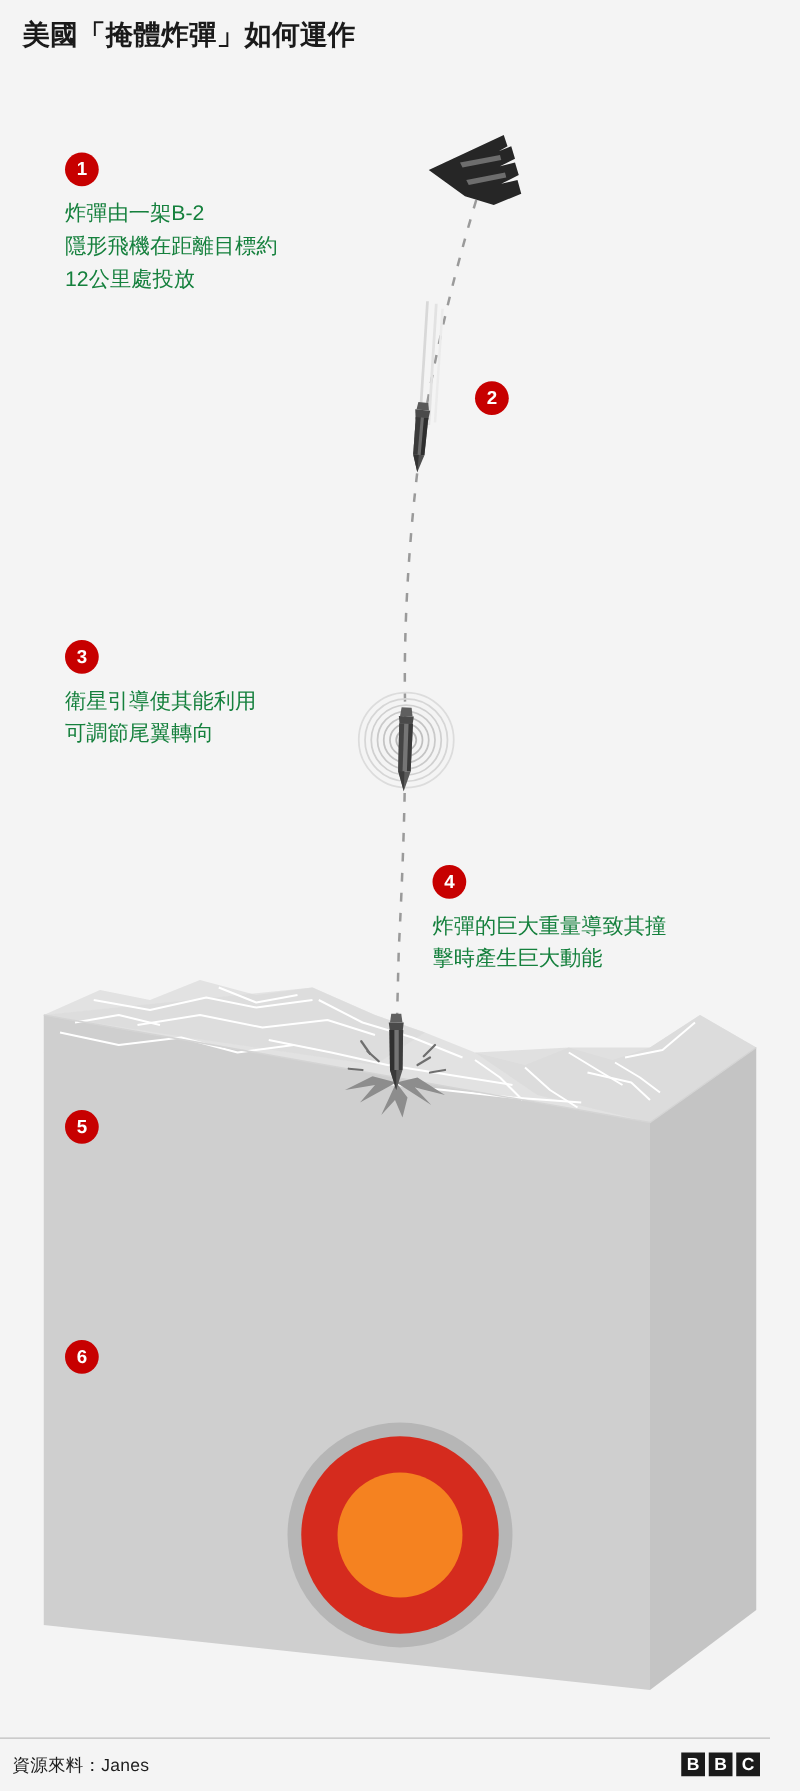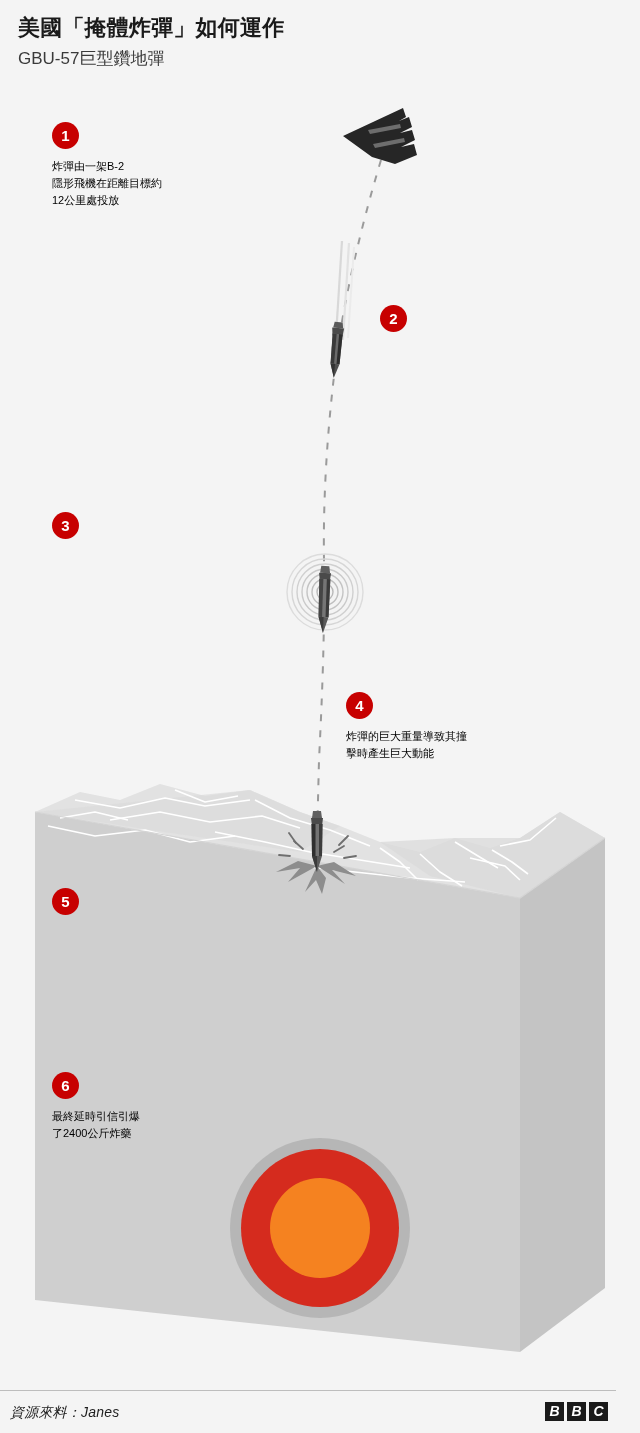--- a/index.html
+++ b/index.html
@@ -64,23 +64,23 @@
     background: #c70000;
     color: #ffffff;
     font-size: 15px;
     font-weight: bold;
     line-height: 27px;
     text-align: center;
     display: block;
   }
   .step-text {
     margin-top: 9px;
-    font-size: 11px;
+    font-size: 17px;
     line-height: 1.55;
-    color: #000000;
+    color: #15803d;
     white-space: pre-line;
     font-weight: normal;
   }
 
   #step-1 { left: 52px; top: 122px;  width: 250px; }
   #step-2 { left: 380px; top: 305px; width: 250px; }
   #step-3 { left: 52px; top: 512px;  width: 250px; }
   #step-4 { left: 346px; top: 692px; width: 250px; }
   #step-5 { left: 52px; top: 888px;  width: 260px; }
   #step-6 { left: 52px; top: 1072px; width: 260px; }
@@ -89,21 +89,20 @@
   #footer {
     position: absolute;
     left: 0;
     top: 1390px;
     width: 616px;
     height: 43px;
     border-top: 1px solid #bdbdbd;
     box-sizing: border-box;
     background: #f4f4f4;
     z-index: 50;
-    font-style: italic;
   }
   #source-text {
     position: absolute;
     left: 10px;
     top: 13px;
     font-size: 14px;
     color: #1d1d1d;
     letter-spacing: 0.2px;
   }
   #bbc-logo {
@@ -267,52 +266,51 @@
   <g>
     <circle cx="320" cy="1228" r="90" fill="#b6b6b6"></circle>
     <circle cx="320" cy="1228" r="79" fill="#d52b1e"></circle>
     <circle cx="320" cy="1228" r="50" fill="#f58220"></circle>
   </g>
 
 </svg>
 
 <div id="header">
   <h1 id="page-title">美國「掩體炸彈」如何運作</h1>
-  <h2 id="page-subtitle">GBU-57巨型鑽地彈</h2>
 </div>
 
 <div class="step" id="step-1">
   <span class="step-badge">1</span>
   <div class="step-text">炸彈由一架B-2
 隱形飛機在距離目標約
 12公里處投放</div>
 </div>
 
 <div class="step" id="step-2">
   <span class="step-badge">2</span>
 </div>
 
 <div class="step" id="step-3">
   <span class="step-badge">3</span>
+  <div class="step-text">衛星引導使其能利用
+可調節尾翼轉向</div>
 </div>
 
 <div class="step" id="step-4">
   <span class="step-badge">4</span>
   <div class="step-text">炸彈的巨大重量導致其撞
 擊時產生巨大動能</div>
 </div>
 
 <div class="step" id="step-5">
   <span class="step-badge">5</span>
 </div>
 
 <div class="step" id="step-6">
   <span class="step-badge">6</span>
-  <div class="step-text">最終延時引信引爆
-了2400公斤炸藥</div>
 </div>
 
 <div id="footer">
   <div id="source-text">資源來料：Janes</div>
   <div id="bbc-logo">
     <span>B</span>
     <span>B</span>
     <span>C</span>
   </div>
 </div>

